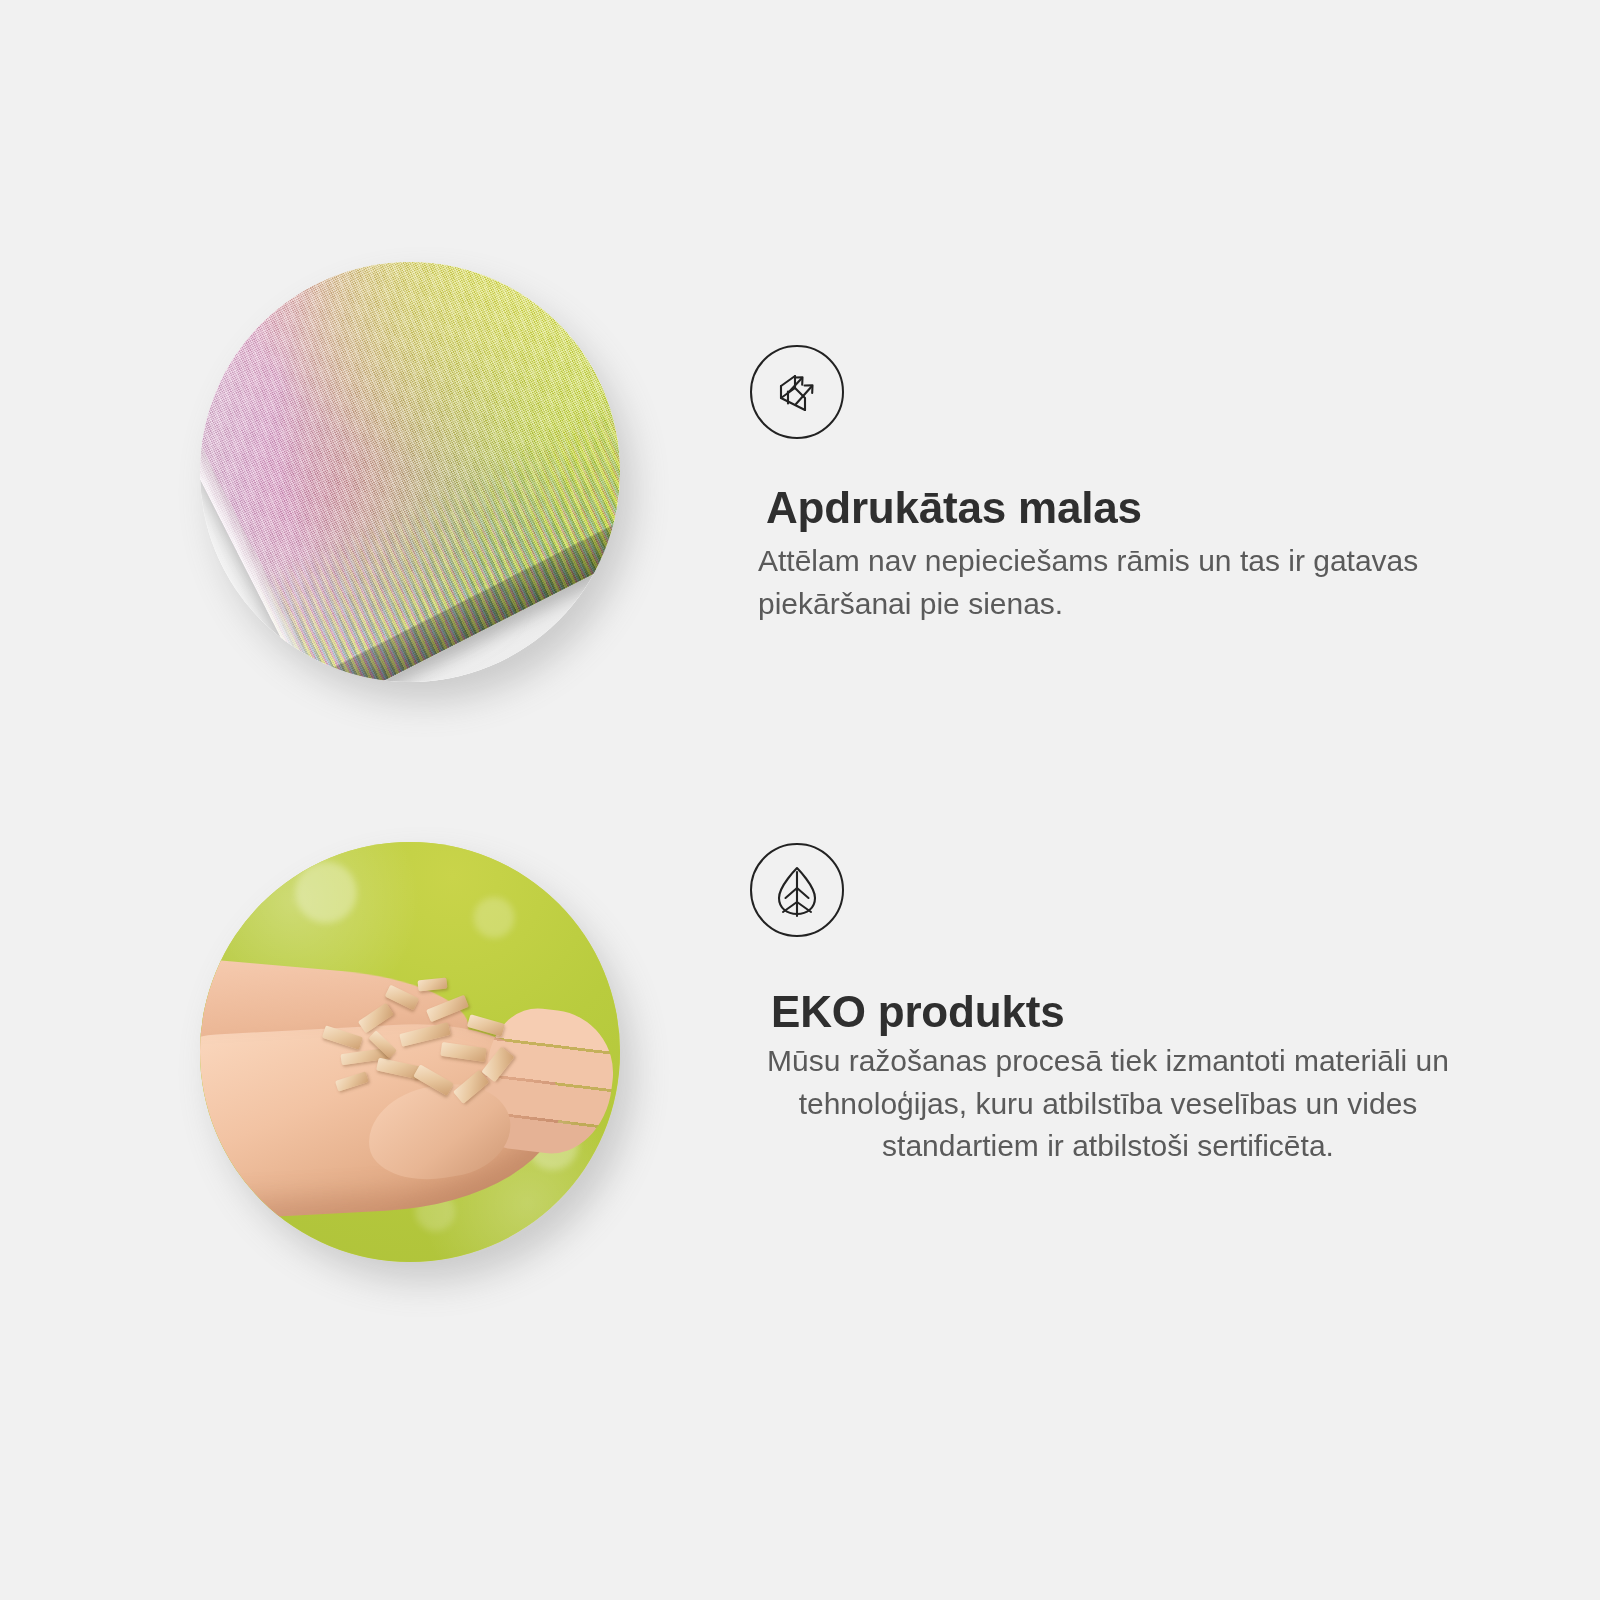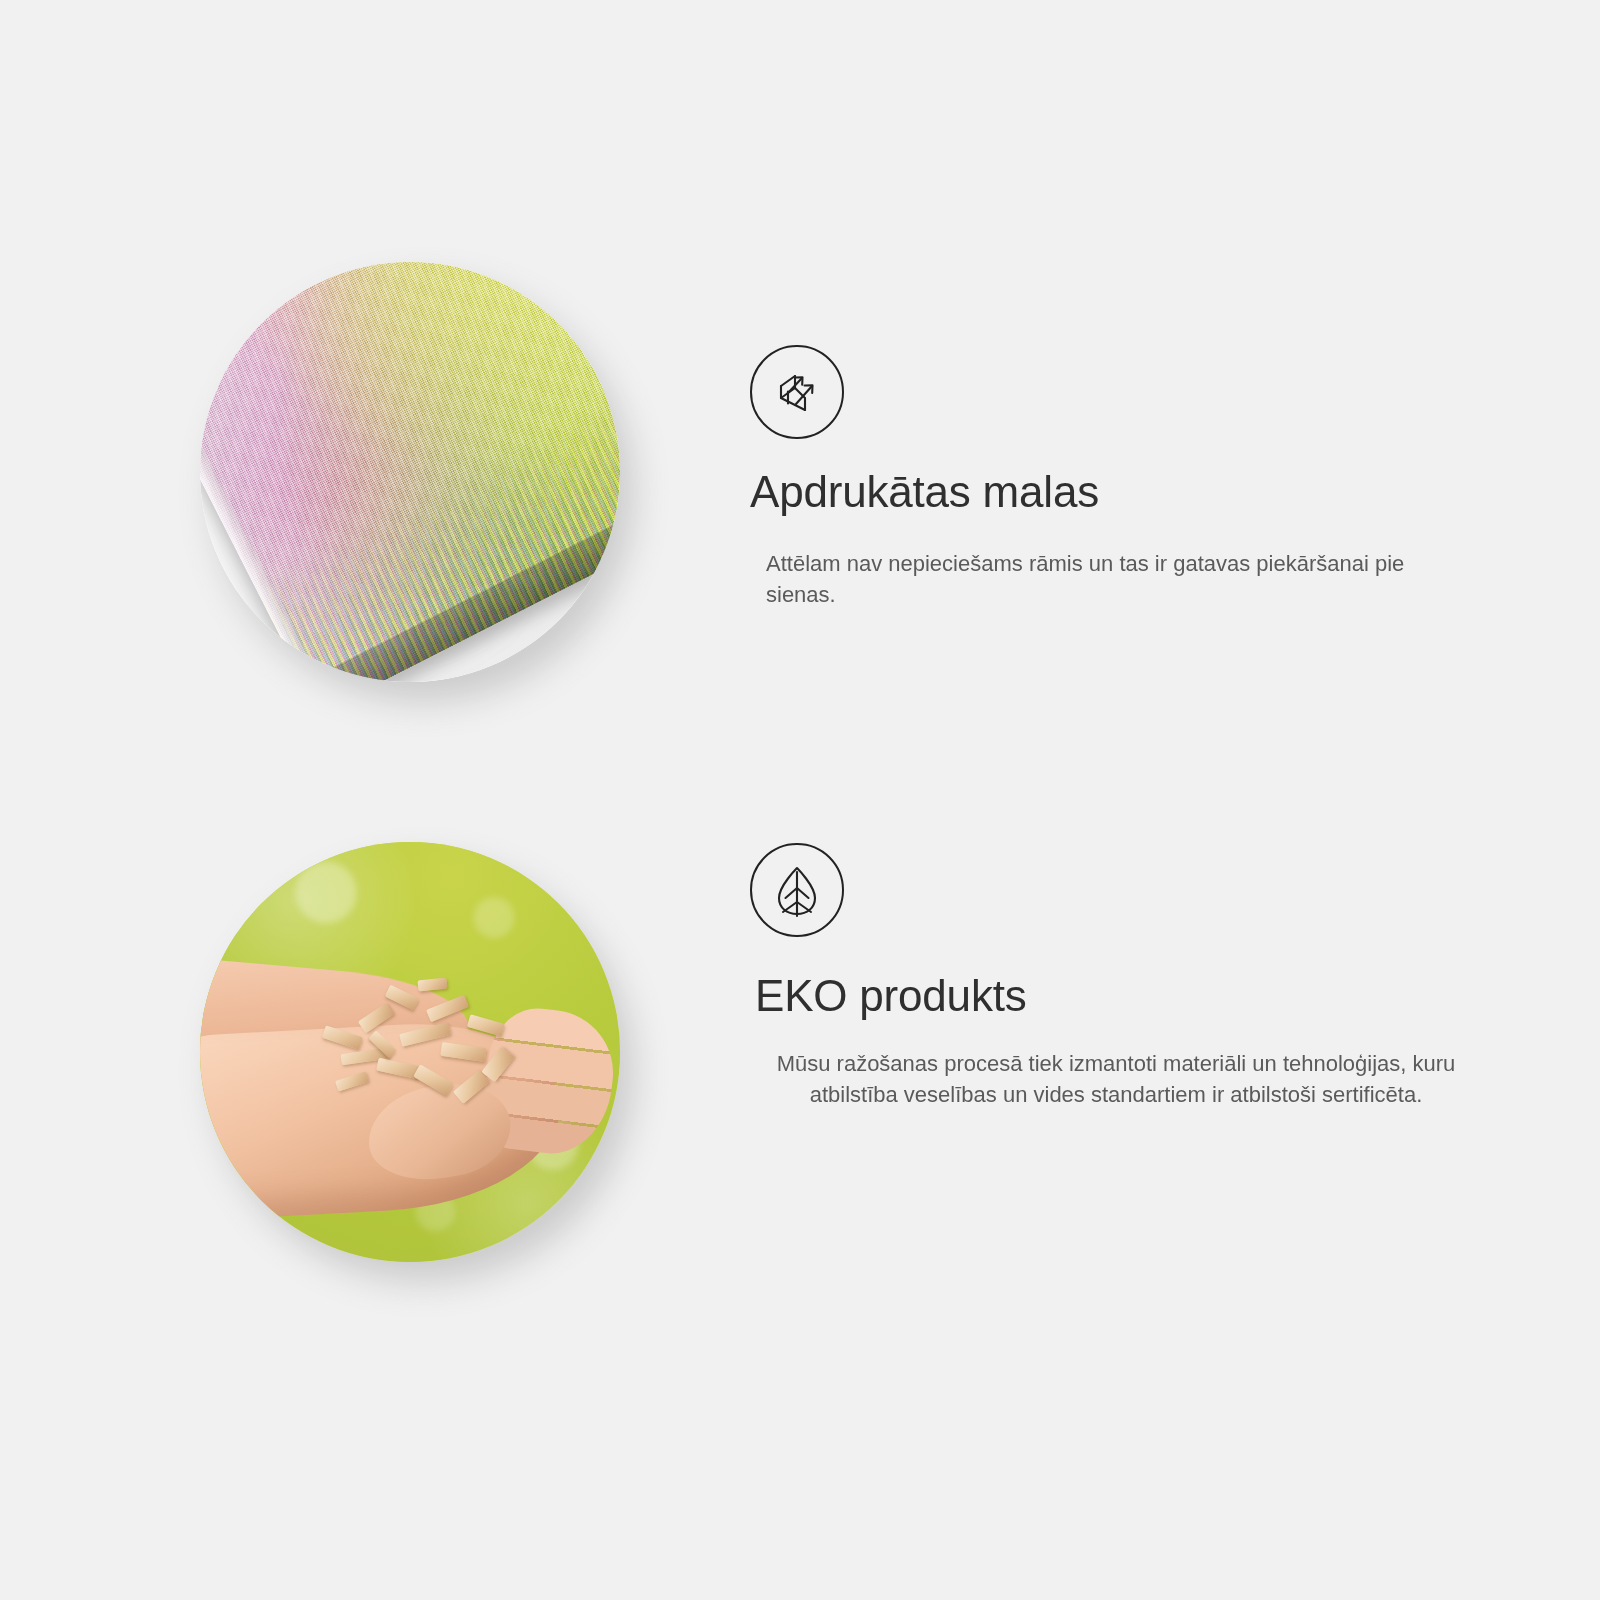--- a/index.html
+++ b/index.html
@@ -231,30 +231,30 @@
     border-radius: 50%;
     border: 2.5px solid #222;
     display: flex;
     align-items: center;
     justify-content: center;
     box-sizing: border-box;
   }
   .icon-badge svg { display: block; }
 
   .feature-title {
-    margin: 0;
+    margin: 16px;
     font-size: 44px;
-    font-weight: 400;
+    font-weight: 700;
     color: #2f2f2f;
     letter-spacing: -0.2px;
     line-height: 1.1;
   }
   .feature-desc {
-    margin: 16px;
-    font-size: 22px;
+    margin: 8px;
+    font-size: 30px;
     font-weight: 400;
     color: #5a5a5a;
     line-height: 1.42;
     max-width: 700px;
   }
 
   .f1-icon { position: absolute; left: 0; top: 105px; }
   .f1-title { position: absolute; left: 0; top: 228px; }
   .f1-desc  { position: absolute; left: 0; top: 292px; }
 

